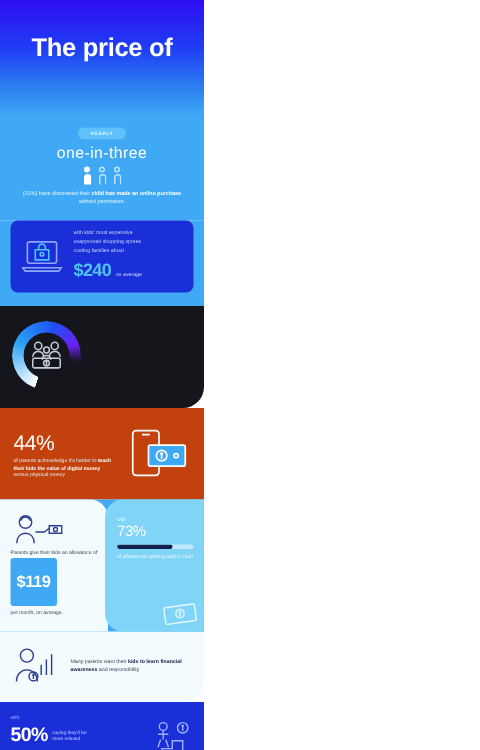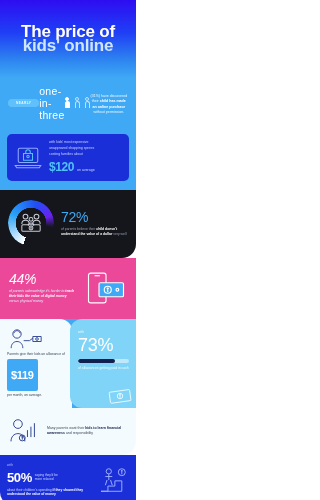--- a/index.html
+++ b/index.html
@@ -21,21 +21,21 @@
   }
   .header h1 {
     color:#ffffff; font-size:17px; line-height:14px;
     font-weight:700; text-align:center; letter-spacing:-0.2px;
   }
   .header h1 .ln2 { color:#cfe6ff; }
 
   
   .sec-one {
     background:#3fa9f5; padding:7px 8px 10px;
-    display:flex; align-items:center;
+    display:flex; flex-direction:column; align-items:center;
   }
   .badge {
     background:#5fc0fb; color:#e8f6ff;
     font-size:3.2px; letter-spacing:.4px; font-weight:700;
     padding:2px 8px; border-radius:6px; margin-bottom:3px;
     text-transform:uppercase;
   }
   .oneinthree {
     color:#ffffff; font-size:10.5px; font-weight:400;
     letter-spacing:.3px; margin-bottom:3px;
@@ -96,22 +96,22 @@
   }
   .sec-dark .txt { flex:1; }
   .pct72 { color:#3fa9f5; font-size:14px; font-weight:400; letter-spacing:-.3px; line-height:15px; }
   .sec-dark .txt p {
     color:#9aa0ad; font-size:3.4px; line-height:4.6px; margin-top:2px;
   }
   .sec-dark .txt p b { color:#ffffff; font-weight:700; }
 
   
   .sec-44 {
-    background:#ec4899; padding:13px 9px 14px;
-    display:flex; align-items:flex-start; gap:8px;font-style:italic;
+    background:#c2410c; padding:13px 9px 14px;
+    display:flex; align-items:flex-end; gap:8px;
   }
   .sec-44 .txt { flex:1; }
   .pct44 { color:#ffffff; font-size:14px; font-weight:400; letter-spacing:-.3px; }
   .sec-44 .txt p { color:#ddf0ff; font-size:3.4px; line-height:4.6px; margin-top:2px; }
   .sec-44 .txt p b { color:#ffffff; font-weight:700; }
   .phone-money { width:42px; height:34px; flex:none; }
 
   
   .sec-allow { position:relative; background:#3fa9f5; }
   .allow-white {
@@ -124,21 +124,21 @@
     display:inline-block; background:#3fa9f5; color:#ffffff;
     font-size:11px; font-weight:700; letter-spacing:-.3px;
     padding:10px 4px; border-radius:2px; margin:2px 0 2px;
   }
   .allow-cyan {
     position:absolute; right:0; top:0; width:66px; height:100%;
     background:#7fd4f7; border-radius:12px 0 0 12px;
     padding:11px 7px 8px 8px;
   }
   .with-lbl { color:#eaf9ff; font-size:3.4px; margin-bottom:1px; }
-  .pct73 { color:#ffffff; font-size:18px; font-weight:400; letter-spacing:-.3px; }
+  .pct73 { color:#ffffff; font-size:10px; font-weight:400; letter-spacing:-.3px; }
   .bar73 { height:3.5px; background:#bfe9fb; border-radius:2px; margin:3px 0 3px; position:relative; overflow:hidden; }
   .bar73 .fill { position:absolute; left:0; top:0; bottom:0; width:73%; background:#11204f; border-radius:2px; }
   .allow-cyan p { color:#f0fbff; font-size:3.4px; line-height:4.6px; }
   .cash-icon { position:absolute; right:4px; bottom:4px; width:24px; height:16px; }
 
   
   .sec-aware {
     background:#f4fbff; padding:10px 8px 11px;
     display:flex; align-items:center; gap:7px;
     border-radius:0 0 14px 0;
@@ -162,21 +162,21 @@
   .stairs-icon { width:30px; height:26px; flex:none; }
 </style>
 </head>
 <body>
 
 <div class="page">
 
   <div class="header">
     <h1>
       <span>The price of</span><br>
-      <span class="ln2">kids' online</span><br>
+      <br>
     </h1>
   </div>
 
   <div class="sec-one">
     <div class="badge">Nearly</div>
     <div class="oneinthree">one-in-three</div>
     <div class="people">
       <div class="person filled">
           <div class="head"></div>
           <div class="body"></div>
@@ -201,44 +201,40 @@
           <path d="M3 27h34l-2 3H5z"></path>
           <path d="M14 11h12v9H14z" stroke="#4fc3f7"></path>
           <path d="M17 11V9a3 3 0 016 0v2" stroke="#4fc3f7"></path>
           <circle cx="20" cy="15" r="1.6" stroke="#4fc3f7"></circle>
         </svg>
       </div>
       <div class="card170-txt">
         <p>with kids' most expensive</p>
         <p>unapproved shopping sprees</p>
         <p>costing families about</p>
-        <span class="price170">$120</span><span class="avg170">on average</span>
+        <span class="price170">$240</span><span class="avg170">on average</span>
       </div>
     </div>
   </div>
 
   <div class="sec-dark">
     <div class="donut">
       <div class="ring"></div>
       <div class="inner-icon">
         <svg viewBox="0 0 28 24" width="26" height="22" fill="none" stroke="#c9ccd4" stroke-width="1.1">
           <circle cx="8" cy="5" r="2.6"></circle>
             <circle cx="20" cy="5" r="2.6"></circle>
             <circle cx="14" cy="8" r="2.1"></circle>
           <path d="M4 13c0-2.5 2-4 4-4s4 1.5 4 4M16 13c0-2.5 2-4 4-4s4 1.5 4 4M11 15c0-2 1.4-3 3-3s3 1 3 3"></path>
           <rect x="4" y="14" width="20" height="7" rx="1.2"></rect>
           <circle cx="14" cy="17.5" r="2.1"></circle>
             <path d="M14 16v3M13.2 16.6h1.6"></path>
         </svg>
       </div>
     </div>
-    <div class="txt">
-      <div class="pct72">72%</div>
-      <p><span>of parents believe their </span><b>child doesn't understand the value of a dollar</b><span> very well</span></p>
-    </div>
   </div>
 
   <div class="sec-44">
     <div class="txt">
       <div class="pct44">44%</div>
       <p><span>of parents acknowledge it's harder to </span><b>teach their kids the value of digital money</b><span> versus physical money</span></p>
     </div>
     <div class="phone-money">
       <svg viewBox="0 0 48 38" width="42" height="34" fill="none" stroke="#ffffff" stroke-width="1.3">
         <rect x="4" y="2" width="20" height="34" rx="2.5"></rect>

